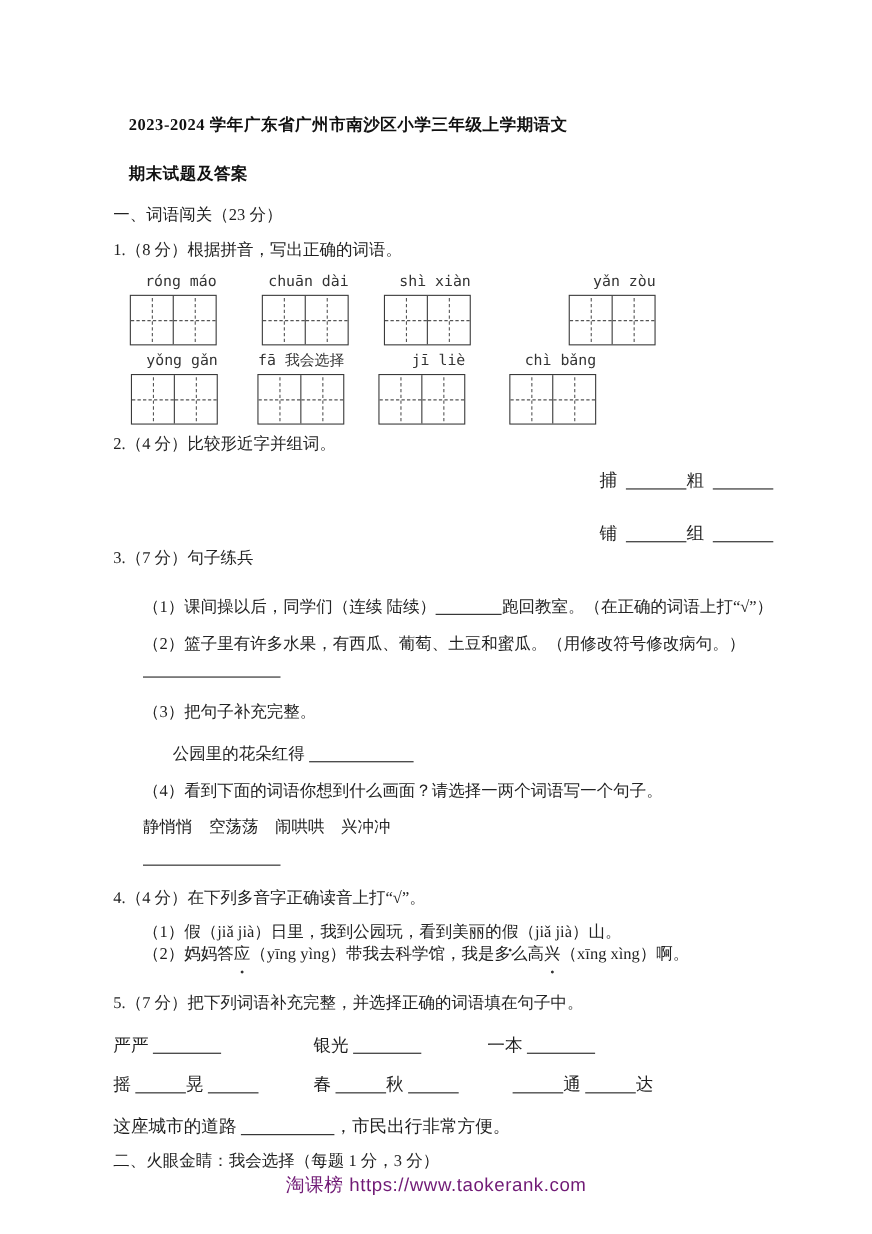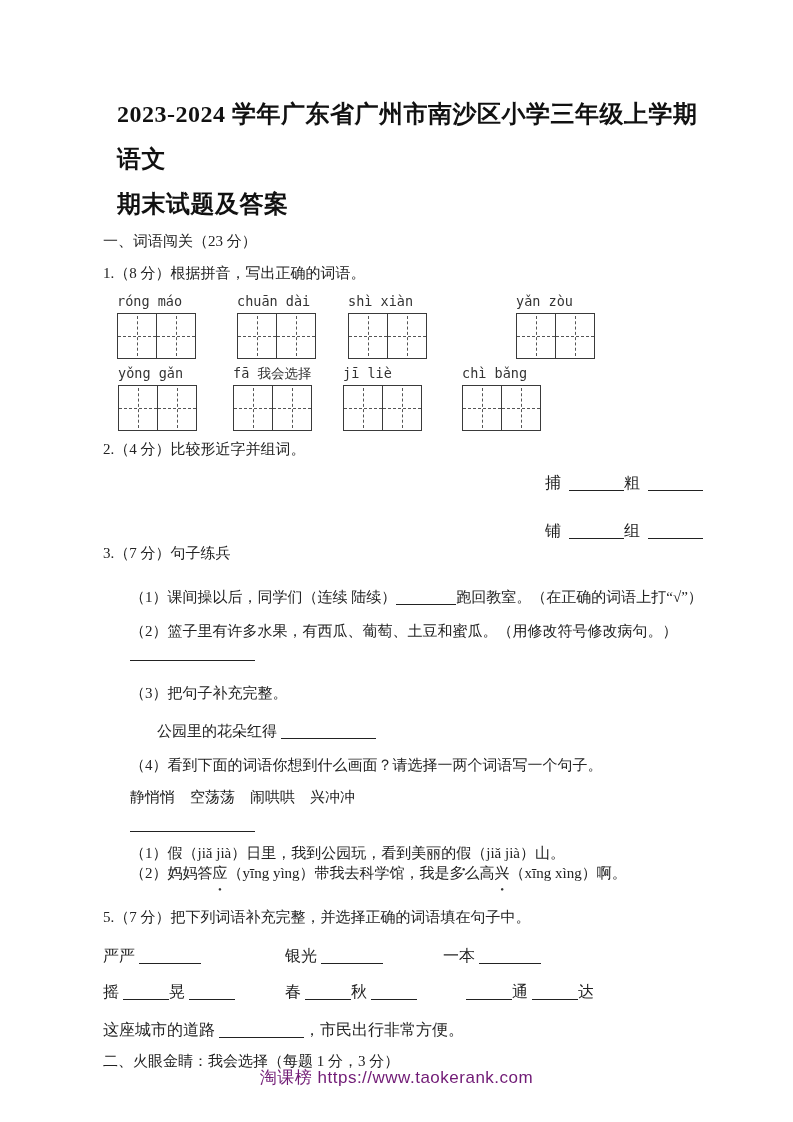--- a/index.html
+++ b/index.html
@@ -7,31 +7,31 @@
     position:relative;
     width:793px;height:1122px;
     background:#ffffff;
     overflow:hidden;
     font-family:"Liberation Serif","DejaVu Serif",serif;
     color:#1f1f1f;
   }
   .content{padding:92px 90px 0 103px;}
   .doc-title{
     margin:0 0 4px 14px;
-    font-size:24px;font-weight:bold;line-height:45px;
+    font-size:15px;font-weight:bold;line-height:45px;
     letter-spacing:0.5px;color:#111;
   }
   .title-line{display:block;}
   p{margin:0;font-size:15px;line-height:20px;color:#222;}
   .sec-heading{margin-top:2px;}
   .q-label{margin-top:12px;}
   
   .grid-row{position:relative;height:68px;margin-top:10px;}
   .grid-row.second{margin-top:4px;}
-  .pinyin-group{position:absolute;top:0;display:flex;flex-direction:column;align-items:flex-start;width:80px;}
+  .pinyin-group{position:absolute;top:0;display:flex;flex-direction:column;align-items:flex-end;width:80px;}
   .pinyin-label{
     font-family:"DejaVu Sans Mono",monospace;
     font-size:13.5px;line-height:17px;color:#333;
     white-space:nowrap;margin-bottom:3px;
   }
   .tian-grid{display:flex;border:1.5px solid #3a3a3a;background:#fff;}
   .tian-cell{width:38px;height:44px;position:relative;}
   .tian-cell + .tian-cell{border-left:1.5px solid #3a3a3a;}
   .tian-cell::before{content:"";position:absolute;left:50%;top:2px;bottom:2px;border-left:1px dashed #555;}
   .tian-cell::after{content:"";position:absolute;top:50%;left:0;right:0;border-top:1px dashed #555;}
@@ -164,20 +164,21 @@
     <p class="indent mt22">（3）把句子补充完整。</p>
 
     <p class="indent2 mt18"><span>公园里的花朵红得</span>&nbsp;<span class="blank w95"></span></p>
 
     <p class="indent mt14">（4）看到下面的词语你想到什么画面？请选择一两个词语写一个句子。</p>
 
     <p class="indent mt12">静悄悄　空荡荡　闹哄哄　兴冲冲</p>
 
     <div class="answer-line mt24"></div>
 
+    <p class="mt20">4.（4 分）在下列多音字正确读音上打“√”。</p>
 
     <p class="indent mt11"><span>（1）</span><span class="em-dot">假</span><span>（jiǎ jià）日里，我到公园玩，看到美丽的</span><span class="em-dot">假</span><span>（jiǎ jià）山。</span></p>
 
     <p class="indent mt15"><span>（2）妈妈答</span><span class="em-dot">应</span><span>（yīng yìng）带我去科学馆，我是多么高</span><span class="em-dot">兴</span><span>（xīng xìng）啊。</span></p>
 
     <p class="mt10">5.（7 分）把下列词语补充完整，并选择正确的词语填在句子中。</p>
 
     <div class="fill-row mt18">
       <span class="fg fg1"><span>严严</span> <span class="blank w62"></span></span><span class="fg fg2b"><span>银光</span> <span class="blank w62"></span></span><span class="fg"><span>一本</span> <span class="blank w62"></span></span>
     </div>

